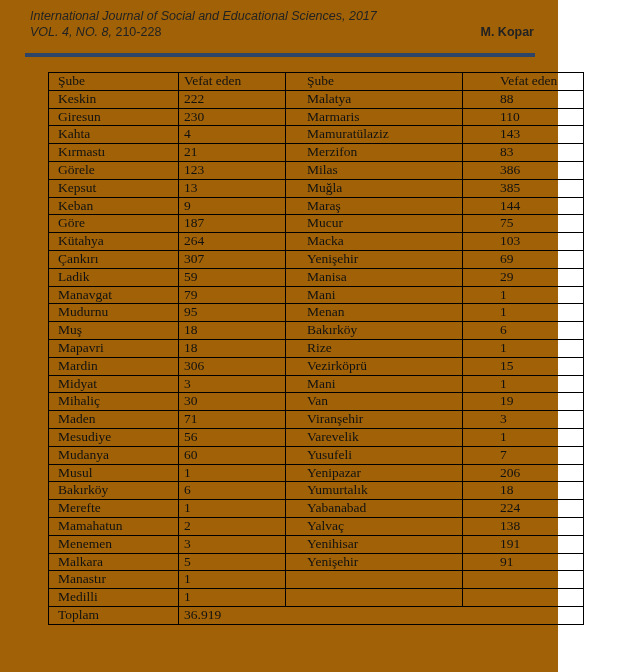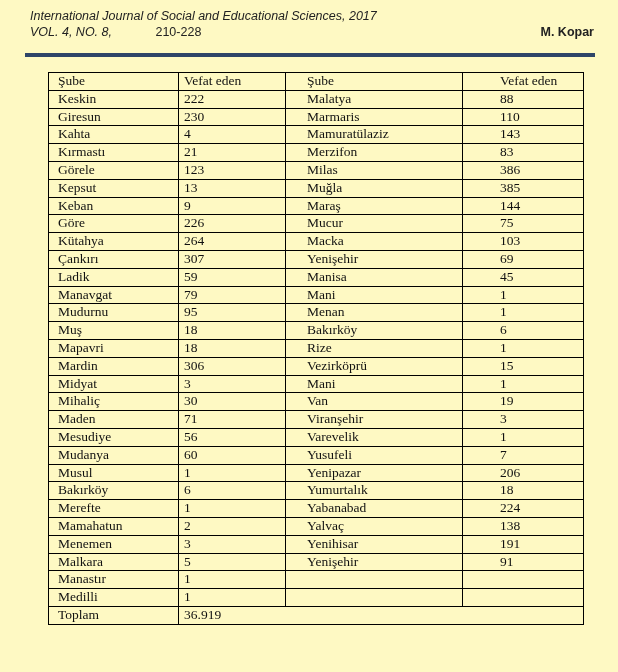--- a/index.html
+++ b/index.html
@@ -5,42 +5,41 @@
   html, body {
     margin: 0;
     padding: 0;
     background: #ffffff;
     width: 618px;
     height: 672px;
     overflow: hidden;
   }
   .page {
     position: relative;
-    width: 618px;
+    width: 558px;
     height: 672px;
-    background: #fef9c3;
+    background: #a16207;
     font-family: "Liberation Sans", sans-serif;
     color: #1a1a1a;
   }
   .header {
     display: flex;
     justify-content: space-between;
     align-items: flex-end;
     padding: 8px 24px 0 30px;
   }
   .header-left {
     font-size: 12.5px;
     line-height: 16px;
     font-style: italic;
     font-weight: 500;
     color: #222;
   }
   .vol-pages {
     font-style: normal;
-    margin-left: 40px;
   }
   .author {
     font-size: 12.5px;
     font-weight: 600;
     font-style: normal;
     color: #222;
     line-height: 16px;
   }
   .rule {
     height: 4px;
@@ -147,41 +146,41 @@
             <td class="c4">385</td>
           </tr>
           <tr>
             <td class="c1">Keban</td>
             <td class="c2">9</td>
             <td class="c3">Maraş</td>
             <td class="c4">144</td>
           </tr>
           <tr>
             <td class="c1">Göre</td>
-            <td class="c2">226</td>
+            <td class="c2">187</td>
             <td class="c3">Mucur</td>
             <td class="c4">75</td>
           </tr>
           <tr>
             <td class="c1">Kütahya</td>
             <td class="c2">264</td>
             <td class="c3">Macka</td>
             <td class="c4">103</td>
           </tr>
           <tr>
             <td class="c1">Çankırı</td>
             <td class="c2">307</td>
             <td class="c3">Yenişehir</td>
             <td class="c4">69</td>
           </tr>
           <tr>
             <td class="c1">Ladik</td>
             <td class="c2">59</td>
             <td class="c3">Manisa</td>
-            <td class="c4">45</td>
+            <td class="c4">29</td>
           </tr>
           <tr>
             <td class="c1">Manavgat</td>
             <td class="c2">79</td>
             <td class="c3">Mani</td>
             <td class="c4">1</td>
           </tr>
           <tr>
             <td class="c1">Mudurnu</td>
             <td class="c2">95</td>

